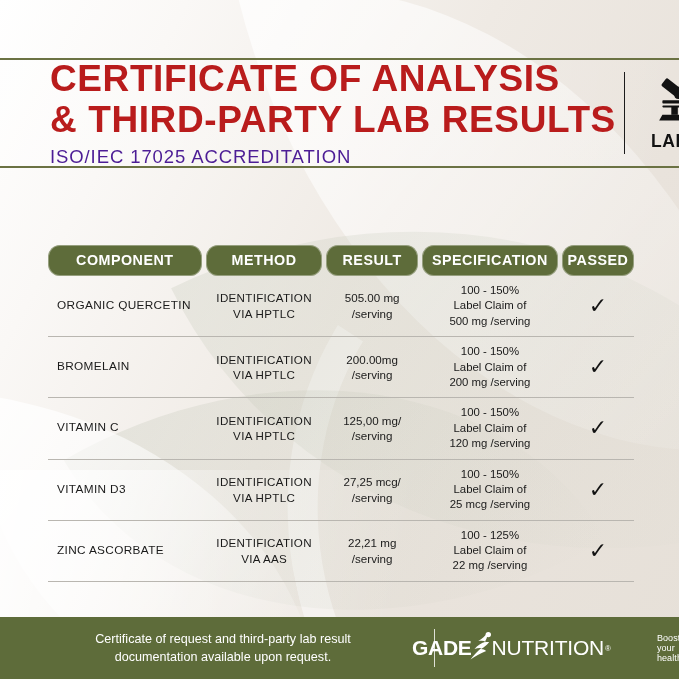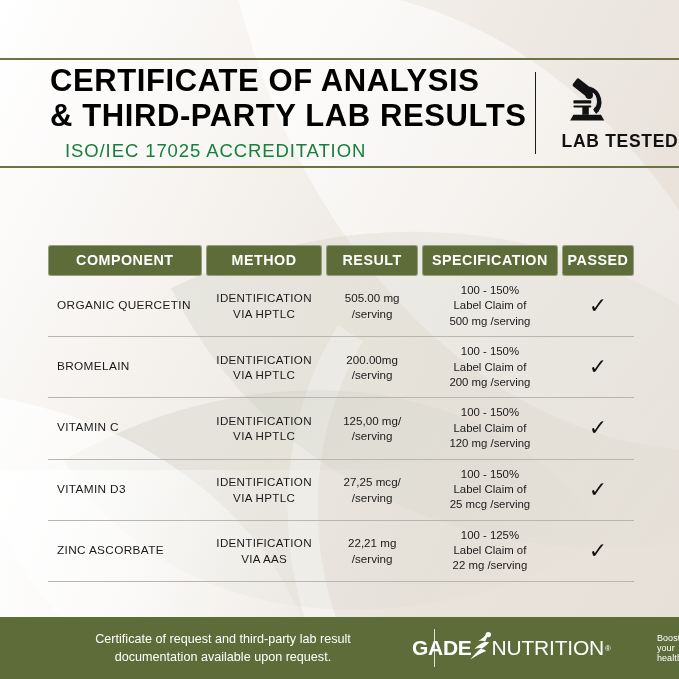--- a/index.html
+++ b/index.html
@@ -106,34 +106,33 @@
     position: absolute;
     left: 0; top: 58px;
     width: 679px; height: 110px;
     display: flex;
     align-items: center;
     box-sizing: border-box;
     padding: 0 34px 0 50px;
   }
   .title-block { flex: 1 1 auto; }
   .title-line {
-    font-size: 31px;
+    font-size: 37px;
     font-weight: bold;
     letter-spacing: 0.6px;
-    color: #000000;
+    color: #b91c1c;
     line-height: 1.12;
     white-space: nowrap;
   }
   .subtitle-line {
     margin-top: 6px;
     font-size: 18.5px;
     letter-spacing: 0.9px;
-    color: #15803d;
+    color: #4c1d95;
     white-space: nowrap;
-    margin-left: 15px;
   }
   .header-divider {
     width: 1px;
     height: 82px;
     background: #1b1b1b;
     margin: 0 26px 0 8px;
     flex: 0 0 auto;
   }
   .lab-badge {
     flex: 0 0 auto;
@@ -164,21 +163,21 @@
   }
   .th {
     background: #5e6c3a;
     color: #ffffff;
     font-size: 14.3px;
     font-weight: bold;
     letter-spacing: 0.5px;
     text-align: center;
     padding: 7px 2px 8px;
     box-sizing: border-box;
-    border-radius: 3px;
+    border-radius: 12px;
     box-shadow: inset 0 0 0 1px rgba(255,255,255,0.35);
   }
   .c-component { width: 158px; }
   .c-method    { width: 120px; }
   .c-result    { width: 94px;  }
   .c-spec      { width: 140px; }
   .c-passed    { width: 74px;  }
 
   .tbody { margin-top: 0; }
   .tr {

